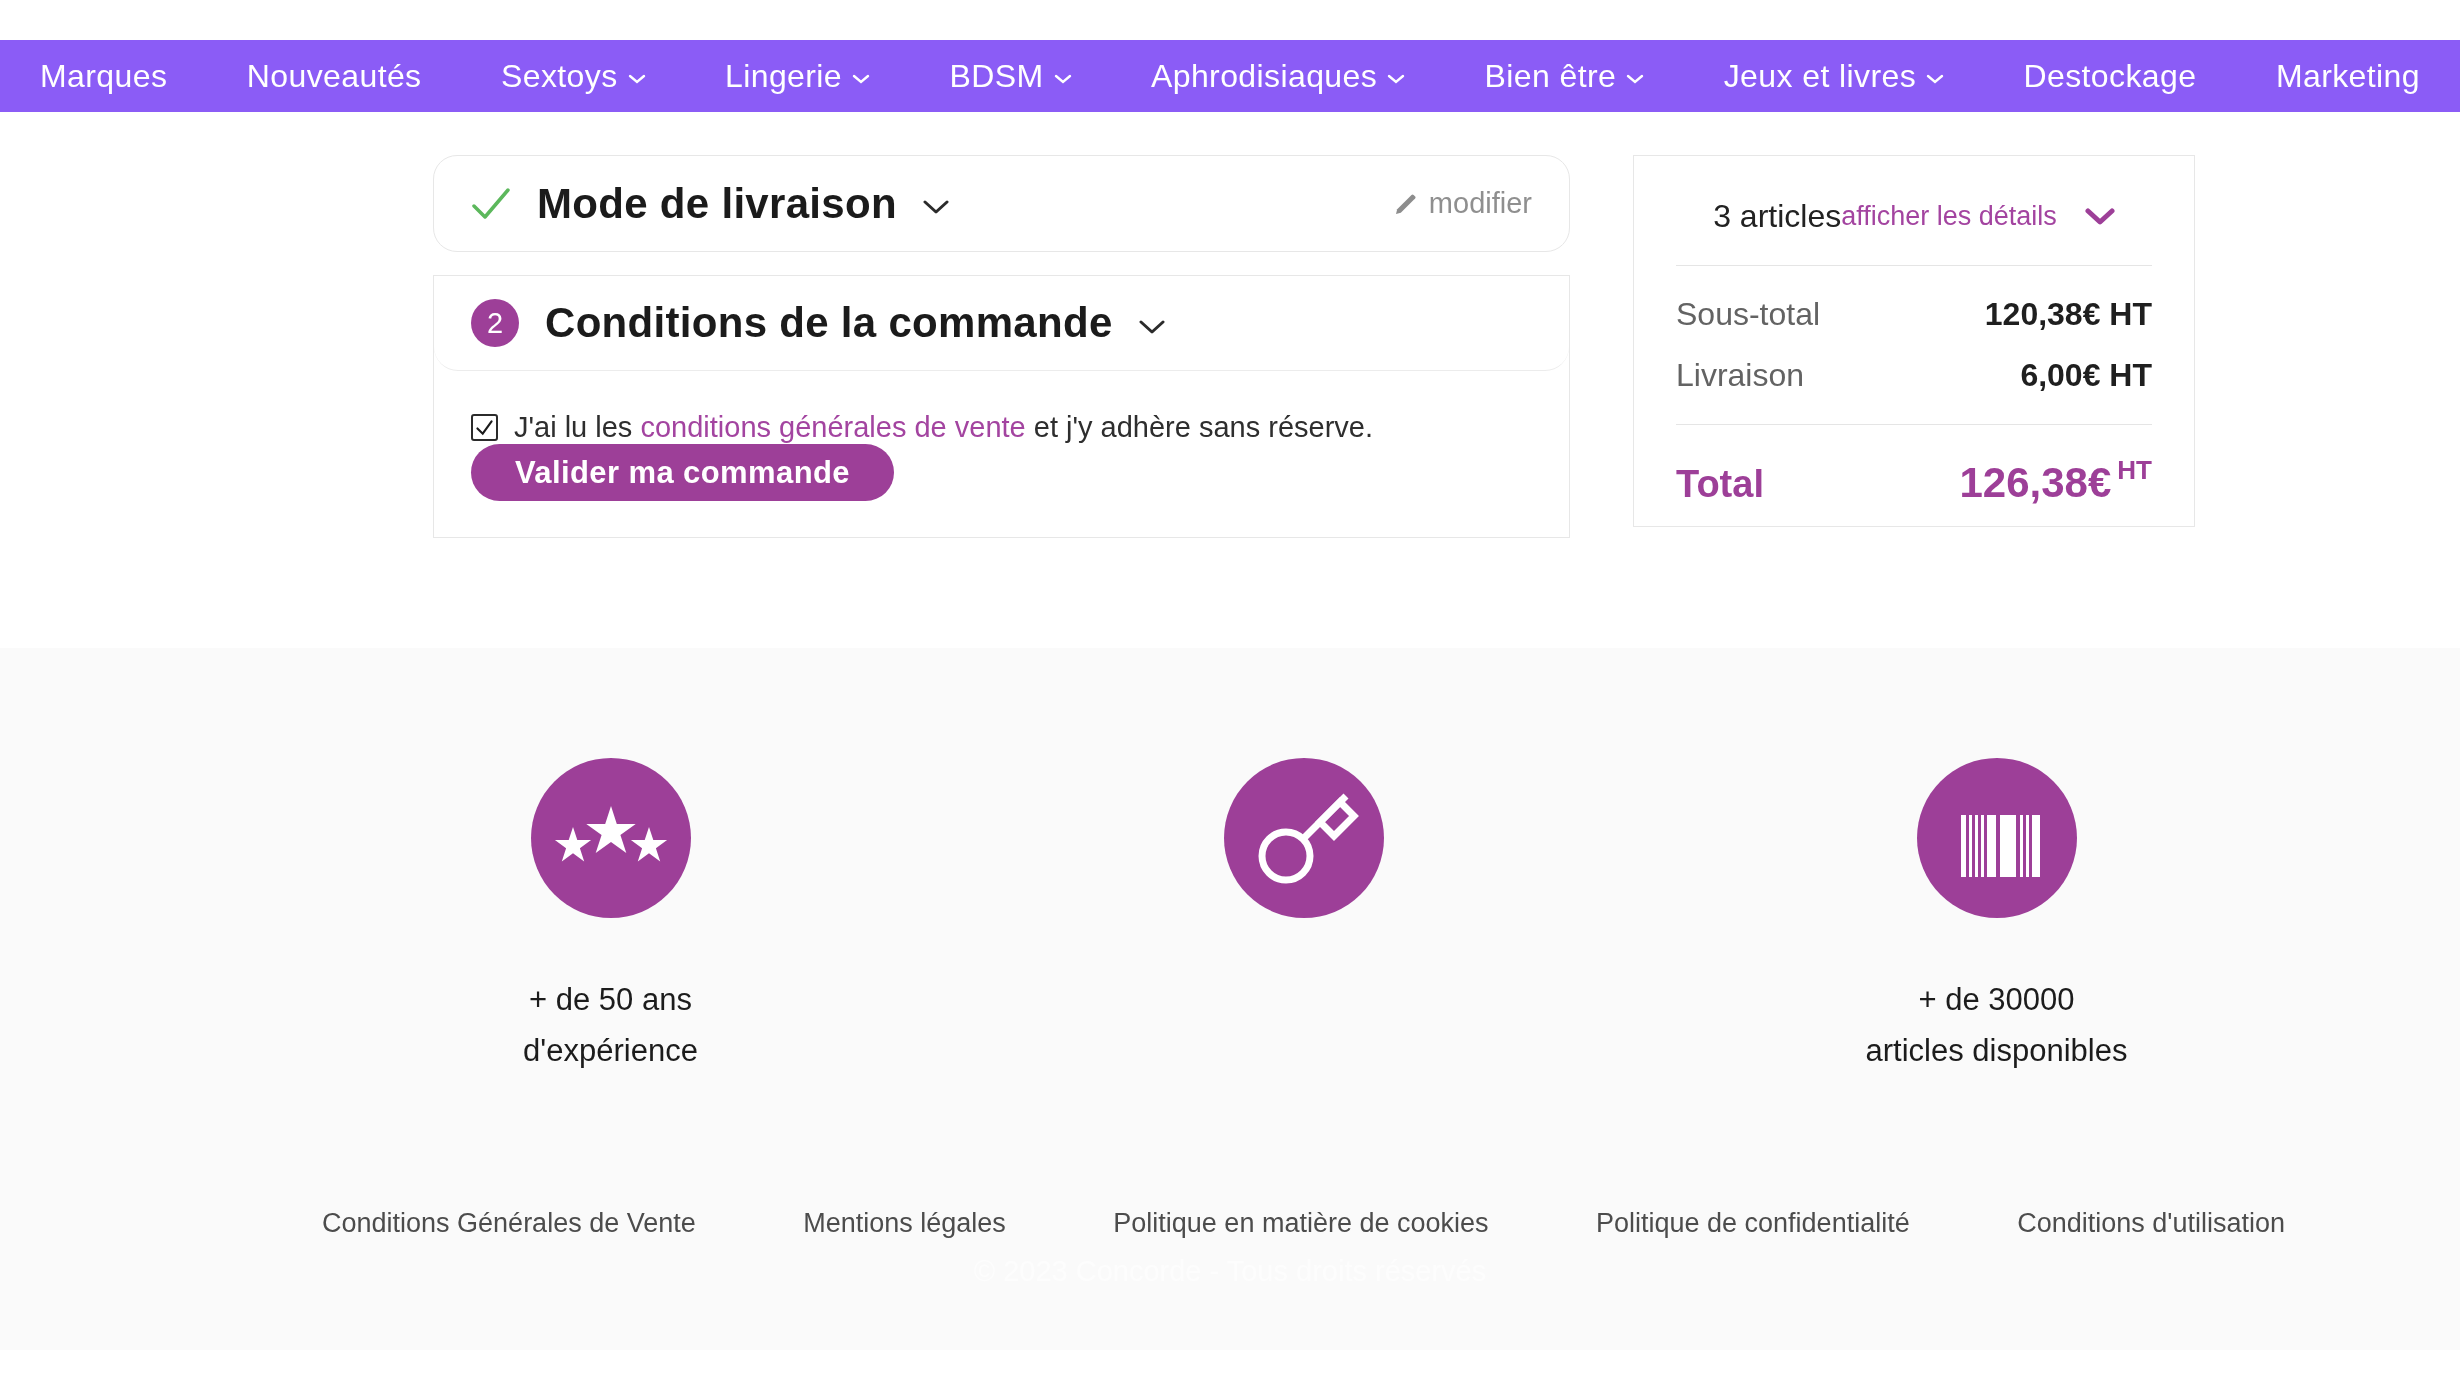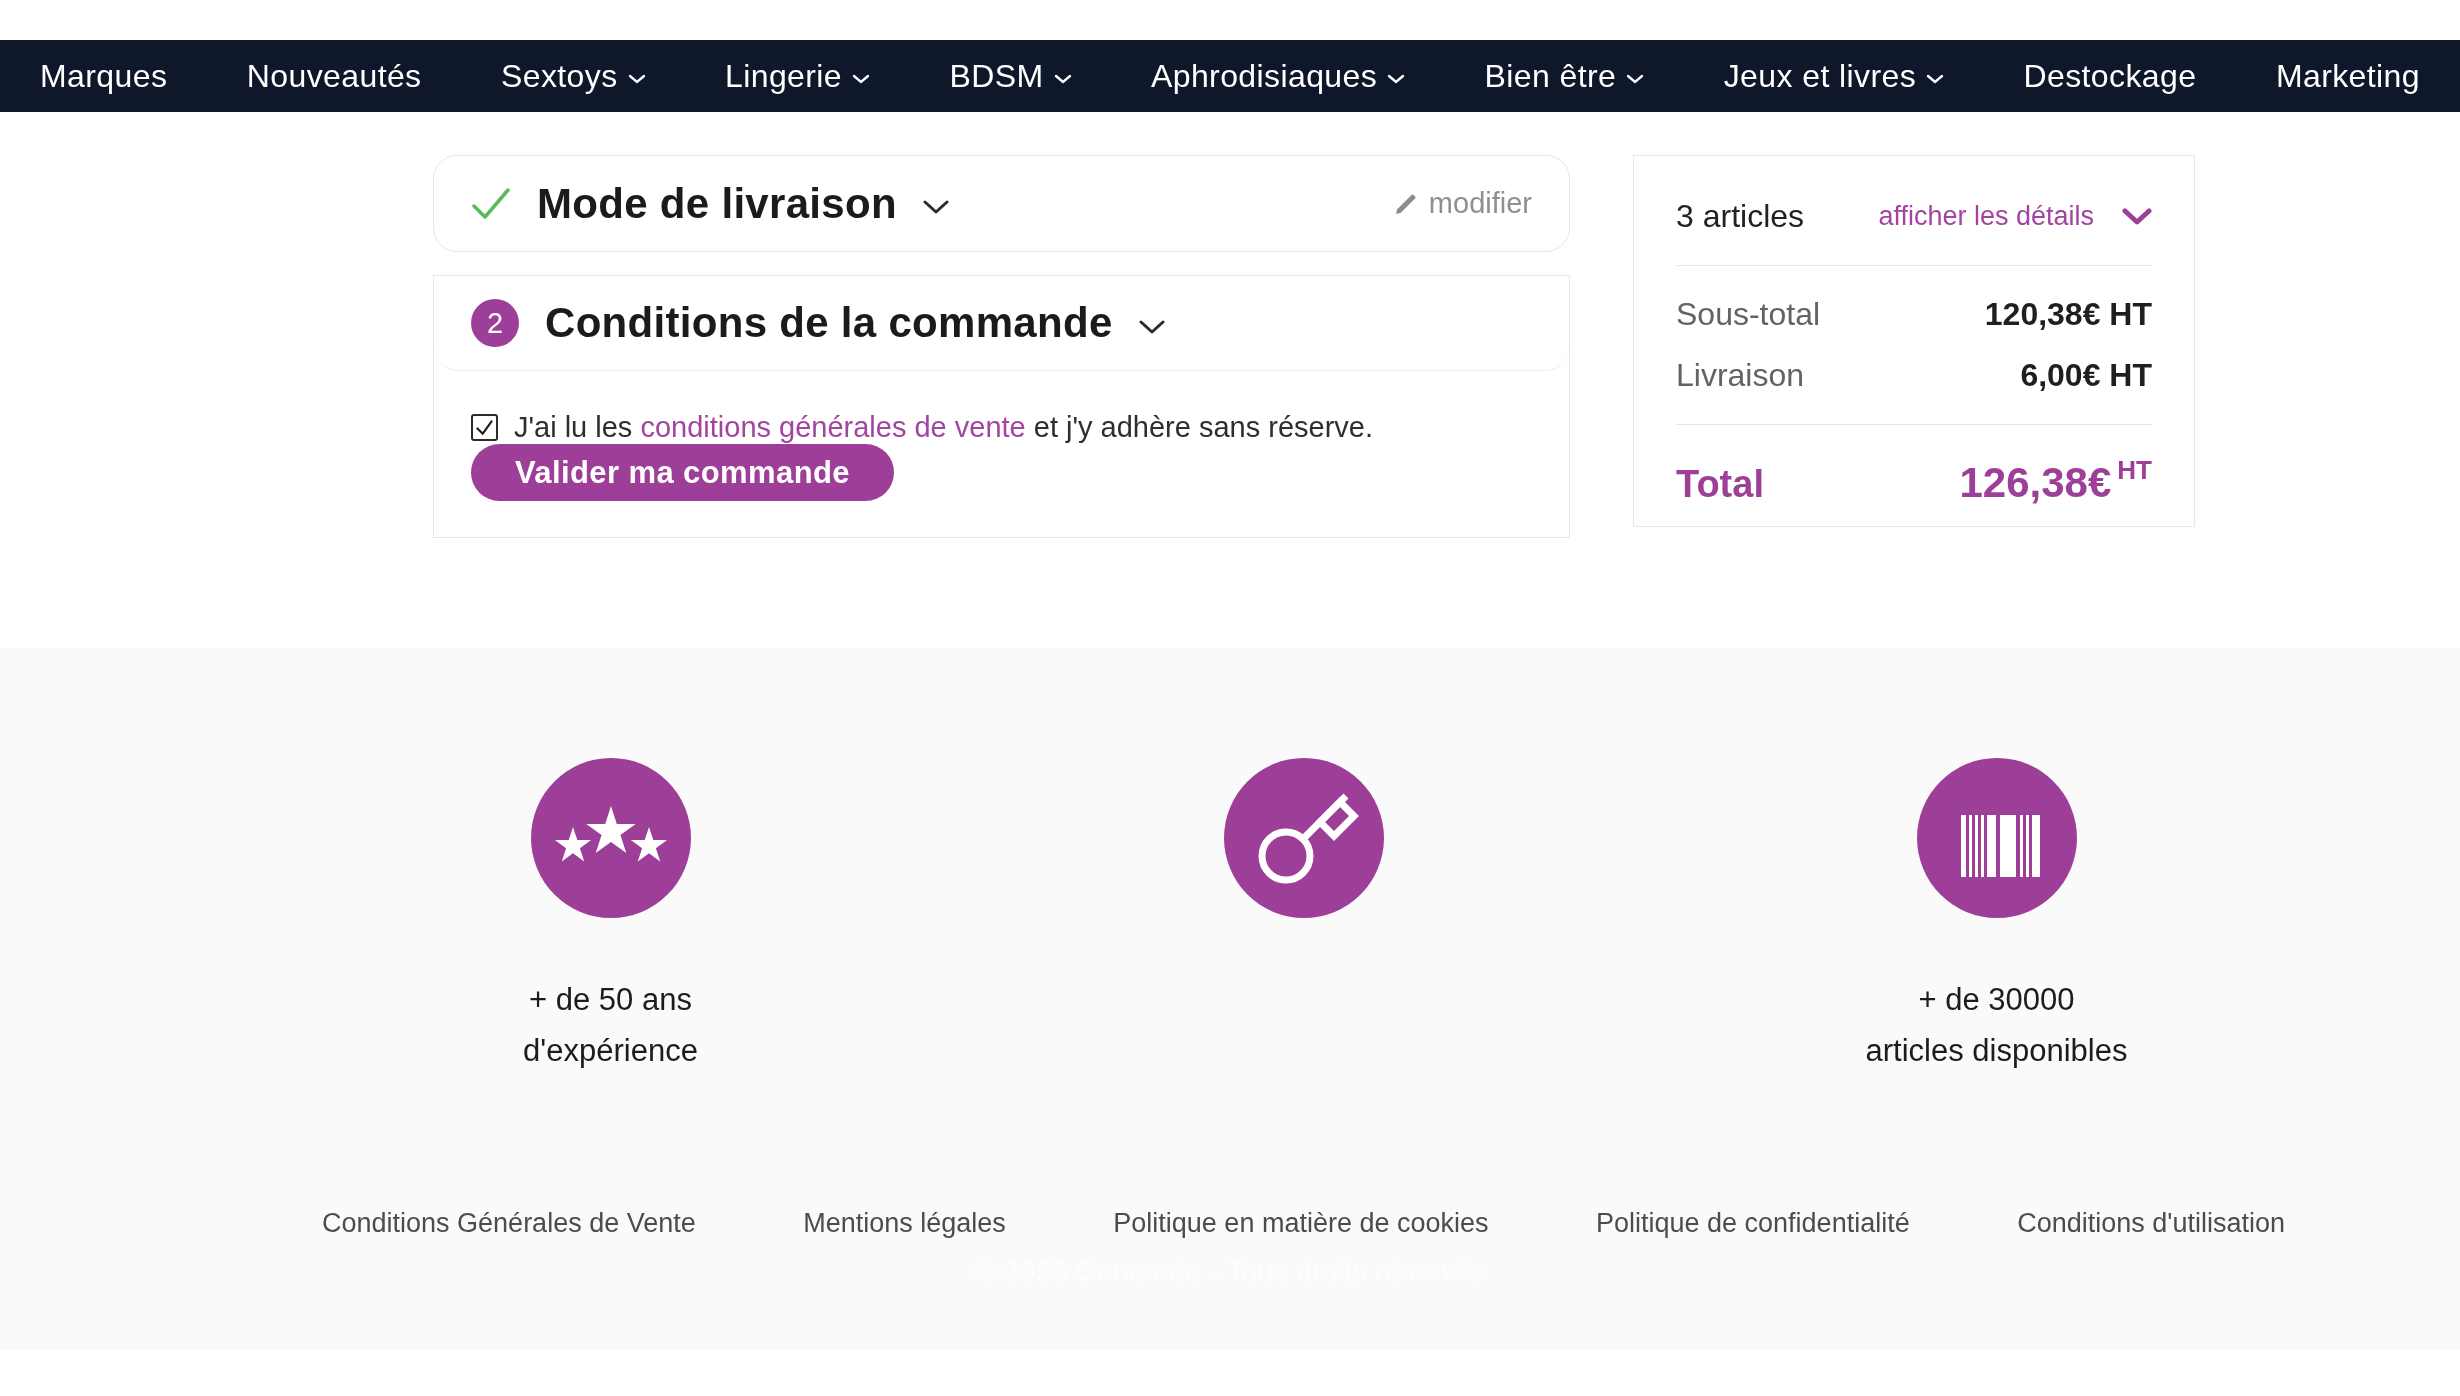--- a/index.html
+++ b/index.html
@@ -1,20 +1,20 @@
 <!DOCTYPE html>
 <html><head>
 <meta charset="utf-8">
 <style>
   * { margin:0; padding:0; box-sizing:border-box; }
   html,body { width:2460px; height:1396px; background:#ffffff;
     font-family:"Liberation Sans", sans-serif; color:#1b1b1b; overflow:hidden; }
 
   
-  .topbar { margin-top:40px; height:72px; background:#0f172a; display:flex;
+  .topbar { margin-top:40px; height:72px; background:#8b5cf6; display:flex;
     align-items:center; justify-content:space-between; padding:0 40px; }
   .nav-item { display:flex; align-items:center; gap:10px; color:#fff;
     font-size:32px; font-weight:500; letter-spacing:.4px; cursor:pointer; white-space:nowrap; }
   .nav-item svg { margin-top:6px; }
 
   
   .main { height:536px; display:flex; gap:63px; padding:43px 265px 0 433px; }
   .left-col { flex:1; min-width:0; }
   .card { background:#fff; border:1px solid #e7e7e7; }
   .card-header { display:flex; align-items:center; padding:0 37px;border-radius:24px; }
@@ -35,21 +35,21 @@
     cursor:pointer; flex:0 0 auto; }
   .terms-text a { color:#a344a0; text-decoration:none; cursor:pointer; }
   .submit-btn { height:57px; padding:0 44px; border:none;
     border-radius:29px; background:#9d3f98; color:#fff; font-size:31px; font-weight:600;
     letter-spacing:.4px; font-family:"Liberation Sans", sans-serif; cursor:pointer;
     display:inline-flex; align-items:center; }
 
   
   .summary { width:562px; flex:0 0 562px; height:372px; border:1px solid #e7e7e7;
     background:#fff; padding:42px 42px 0 42px; }
-  .summary-top { display:flex; align-items:center; justify-content:space-between; }
+  .summary-top { display:flex; align-items:center; justify-content:center; }
   .items-count { font-size:32px; color:#222; }
   .details-link { display:flex; align-items:center; gap:28px; color:#a344a0;
     font-size:27px; cursor:pointer; }
   .summary-divider { border:none; border-top:1px solid #e5e5e5; margin:30px 0; }
   .summary-row { display:flex; justify-content:space-between; align-items:baseline;
     margin-bottom:24px; }
   .summary-label { font-size:32px; color:#636363; }
   .summary-value { font-size:32px; font-weight:700; color:#1f1f1f; }
   .total-row { display:flex; justify-content:space-between; align-items:baseline; }
   .total-label { font-size:38px; font-weight:700; color:#9d3f98; }

